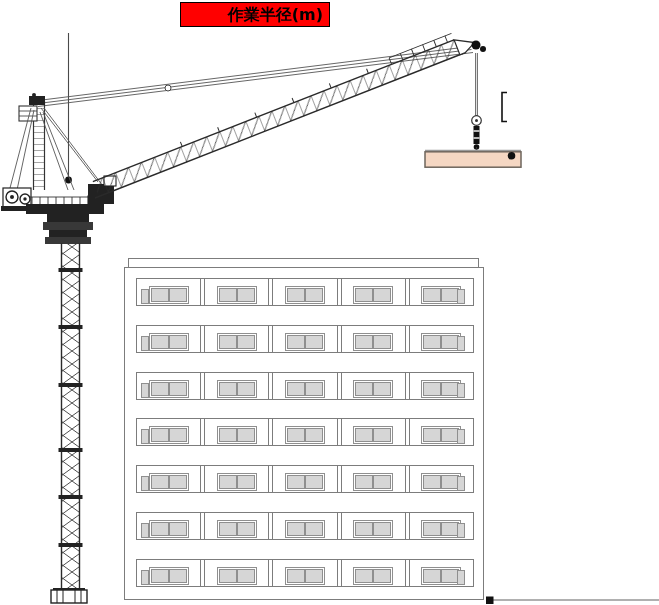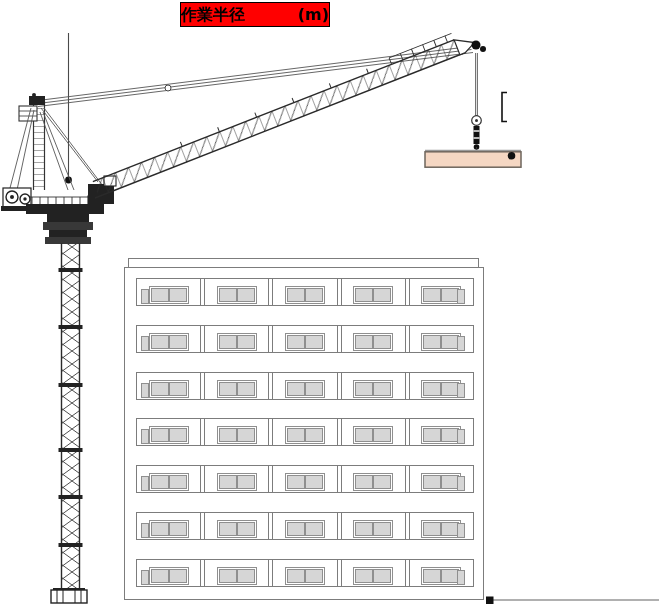--- a/index.html
+++ b/index.html
@@ -5,22 +5,22 @@
   html,body{margin:0;padding:0;background:#fff;}
   #stage{
     position:relative;width:659px;height:605px;background:#fff;overflow:hidden;
     font-family:"DejaVu Sans","Liberation Sans",sans-serif;
   }
   
   #radius-label{
     position:absolute;left:180px;top:2px;width:150px;height:25px;
     box-sizing:border-box;border:1.5px solid var(--label-border,#000);
     background:var(--label-bg,#f00);color:var(--label-fg,#000);
-    display:flex;align-items:center;justify-content:space-between;
-    padding:0 0;font-size:16px;font-weight:700;line-height:1;
+    display:flex;align-items:center;justify-content:flex-end;
+    padding:0 6px;font-size:16px;font-weight:700;line-height:1;
   }
   
   #crane-svg{position:absolute;left:0;top:0;}
   
   #building{
     position:absolute;left:124px;top:267px;width:360px;height:333px;
     box-sizing:border-box;border:1.5px solid var(--line,#7c7c7c);background:#fff;
   }
   #parapet{
     position:absolute;left:128px;top:258px;width:351px;height:10px;

